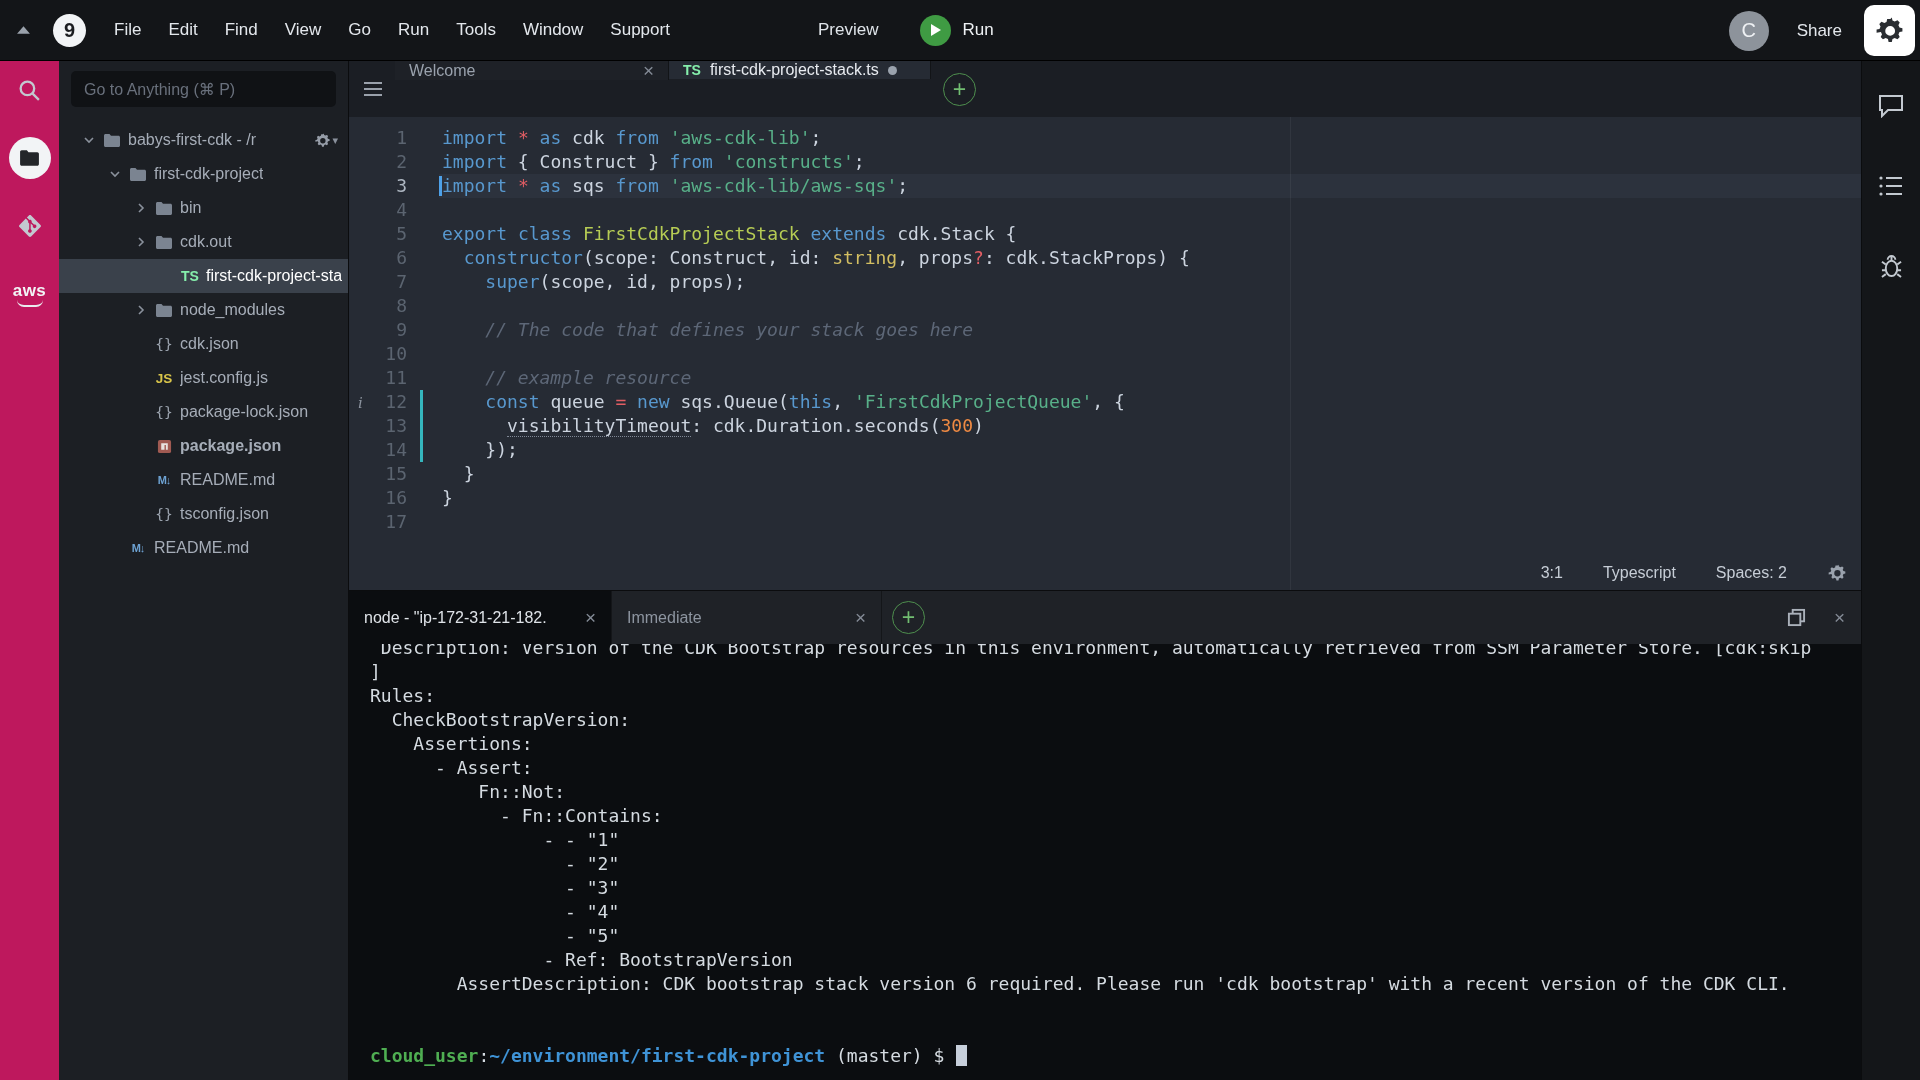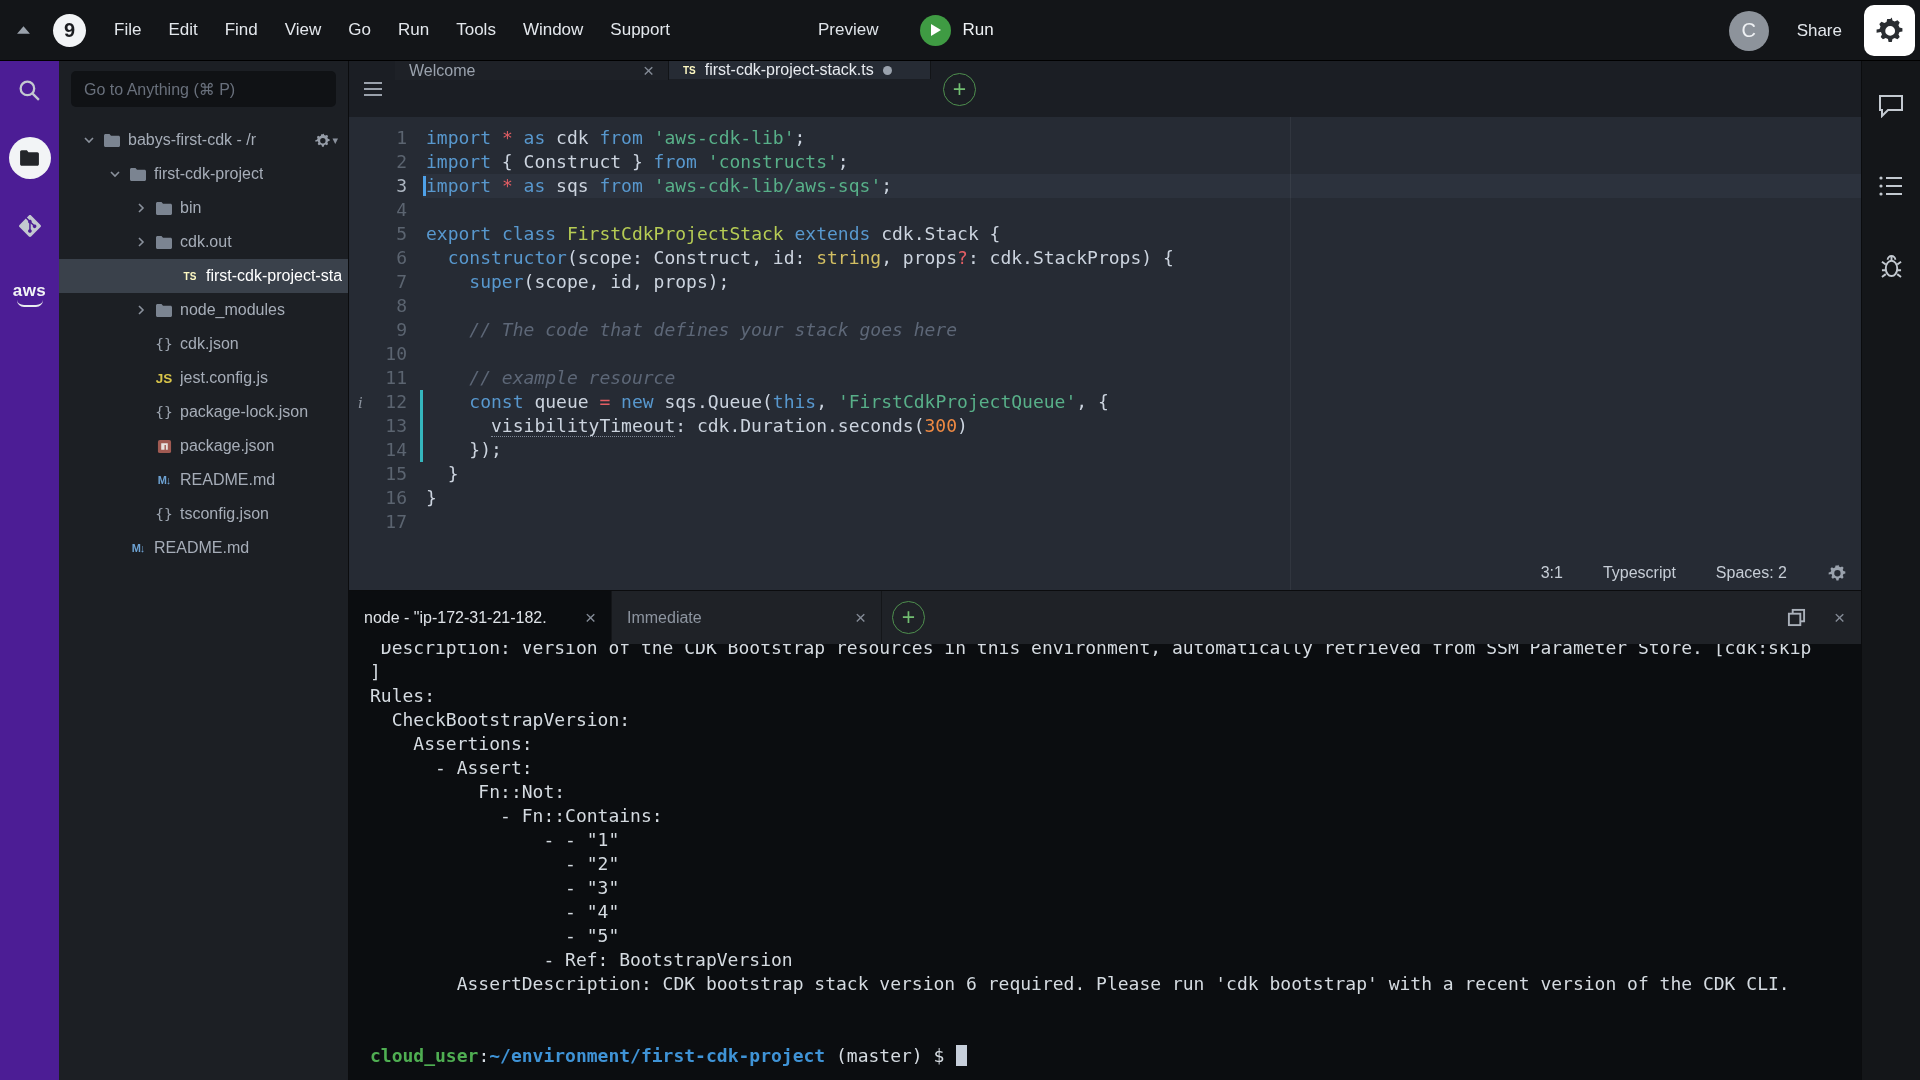--- a/index.html
+++ b/index.html
@@ -19,38 +19,38 @@
   .runbtn{display:flex;align-items:center;gap:11px;color:#eef1f4;font-size:17px;}
   .play{width:31px;height:31px;border-radius:50%;background:#3f9b43;display:flex;align-items:center;justify-content:center;}
   .tb-right{position:absolute;right:0;top:0;height:61px;display:flex;align-items:center;gap:28px;padding-right:78px;}
   .avatar{width:40px;height:40px;border-radius:50%;background:#8d939b;color:#eef0f3;display:flex;align-items:center;justify-content:center;font-size:20px;}
   .share{font-size:17px;color:#e3e7ec;}
   .prefs{position:absolute;right:5px;top:5px;width:51px;height:51px;background:#ffffff;border-radius:10px;display:flex;align-items:center;justify-content:center;color:#2a2d31;}
   .prefs svg{width:31px;height:31px;}
 
   
   .main{flex:1;display:flex;min-height:0;}
-  .rail-left{flex:0 0 59px;background:#4c1d95;display:flex;flex-direction:column;align-items:center;padding-top:8px;}
+  .rail-left{flex:0 0 59px;background:#be185d;display:flex;flex-direction:column;align-items:center;padding-top:8px;}
   .rail-icon{width:42px;height:42px;display:flex;align-items:center;justify-content:center;color:#c3c9d0;margin-bottom:26px;}
   .rail-icon.active{background:#f2f4f6;border-radius:50%;color:#23262a;}
   .aws-logo{color:#f2f4f6;font-weight:bold;font-size:17px;letter-spacing:0.5px;display:flex;flex-direction:column;align-items:center;line-height:1;}
   .aws-smile{width:26px;height:7px;border-bottom:2px solid #e9ecef;border-radius:0 0 14px 14px;margin-top:1px;}
 
   
   .treepanel{flex:0 0 290px;background:#1c1f24;border-right:1px solid #0b0c0e;display:flex;flex-direction:column;}
   .goto{margin:10px 12px 0;height:36px;background:#101215;border-radius:5px;color:#69707c;font-size:16px;display:flex;align-items:center;padding:0 13px;white-space:nowrap;overflow:hidden;}
   .tree{margin-top:16px;flex:1;overflow:hidden;}
   .tree-row{height:34px;display:flex;align-items:center;gap:7px;font-size:16px;color:#a6adb8;cursor:default;white-space:nowrap;}
   .tree-row.selected{background:#3a414b;color:#ffffff;}
   .chev{width:13px;flex:0 0 13px;display:flex;color:#8a919c;}
   .chev.hide{visibility:hidden;}
   .ticon{width:18px;flex:0 0 18px;display:flex;justify-content:center;}
   .tree-row .badge{width:18px;flex:0 0 18px;text-align:center;}
   .badge{font-weight:bold;}
-  .badge-ts{color:#fef9c3;font-size:10px;}
+  .badge-ts{color:#86efac;font-size:14px;}
   .badge-js{color:#d9c54a;font-size:13.5px;}
   .badge-json{color:#9aa2ad;font-size:14.5px;font-family:"DejaVu Sans Mono",monospace;font-weight:normal;}
   .badge-md{color:#6ea3d4;font-size:11px;letter-spacing:-1px;}
   .tlabel{overflow:hidden;text-overflow:ellipsis;}
   .tree-gear{margin-left:auto;margin-right:10px;color:#969da8;display:flex;align-items:center;gap:1px;}
   .tree-gear svg{width:17px;height:17px;}
   .gcaret{font-size:11px;color:#8a919c;}
 
   
   .editorcol{flex:1;display:flex;flex-direction:column;min-width:0;background:#262b34;}
@@ -64,21 +64,21 @@
   .tclose{margin-left:auto;color:#848b96;font-size:19px;line-height:1;cursor:pointer;}
   .dot{width:9px;height:9px;border-radius:50%;background:#9aa2ad;flex:0 0 9px;}
   .addtab{align-self:center;margin-left:12px;width:33px;height:33px;border-radius:50%;border:1.5px solid #4e8f4e;color:#71bd71;font-size:23px;display:flex;align-items:center;justify-content:center;cursor:pointer;}
 
   .editor{flex:1;position:relative;display:flex;min-height:0;font-family:"DejaVu Sans Mono",monospace;font-size:18px;line-height:24px;}
   .gutter{flex:0 0 74px;padding-top:9px;color:#5b6470;text-align:right;}
   .g-row{height:24px;padding-right:16px;position:relative;}
   .g-row.active{color:#aeb7c2;}
   .gbar{position:absolute;right:0;top:0;width:3px;height:24px;background:#35b6bd;}
   .ginfo{position:absolute;left:9px;top:1px;font-style:italic;font-family:"DejaVu Serif",serif;color:#8b939e;font-size:15px;}
-  .codewrap{flex:1;padding-top:9px;position:relative;overflow:hidden;}
+  .codewrap{flex:1;padding-top:9px;position:relative;overflow:hidden;margin-left:16px;}
   .c-row{height:24px;white-space:pre;position:relative;padding-left:3px;}
   .c-row.active{background:#2c323d;}
   .caret{position:absolute;left:0;top:2px;width:3px;height:20px;background:#4ea1e8;}
   .t-k{color:#5898ce;}
   .t-s{color:#58b089;}
   .t-o{color:#e35e64;}
   .t-c{color:#b6cc54;}
   .t-t{color:#d3bf62;}
   .t-n{color:#ef8a43;}
   .t-m{color:#5d6777;font-style:italic;}
@@ -271,21 +271,21 @@
           <div class="tree-row" style="padding-left: 76px;">
             <span class="chev hide"></span>
             <span class="badge badge-js">JS</span>
             <span class="tlabel">jest.config.js</span>
           </div>
           <div class="tree-row" style="padding-left: 76px;">
             <span class="chev hide"></span>
             <span class="badge badge-json">{}</span>
             <span class="tlabel">package-lock.json</span>
           </div>
-          <div class="tree-row" style="padding-left: 76px;">
+          <div class="tree-row" style="padding-left: 76px; font-weight: bold;">
             <span class="chev hide"></span>
             <span class="ticon">
               <svg width="15" height="15" viewBox="0 0 16 16">
                 <rect x="1" y="1" width="14" height="14" rx="2" fill="#a05a52"></rect>
                 <path d="M4.5 11.5V4.5h7v7h-2V6.5H8v5z" fill="#e8e2df"></path>
               </svg>
             </span>
             <span class="tlabel">package.json</span>
           </div>
           <div class="tree-row" style="padding-left: 76px;">

